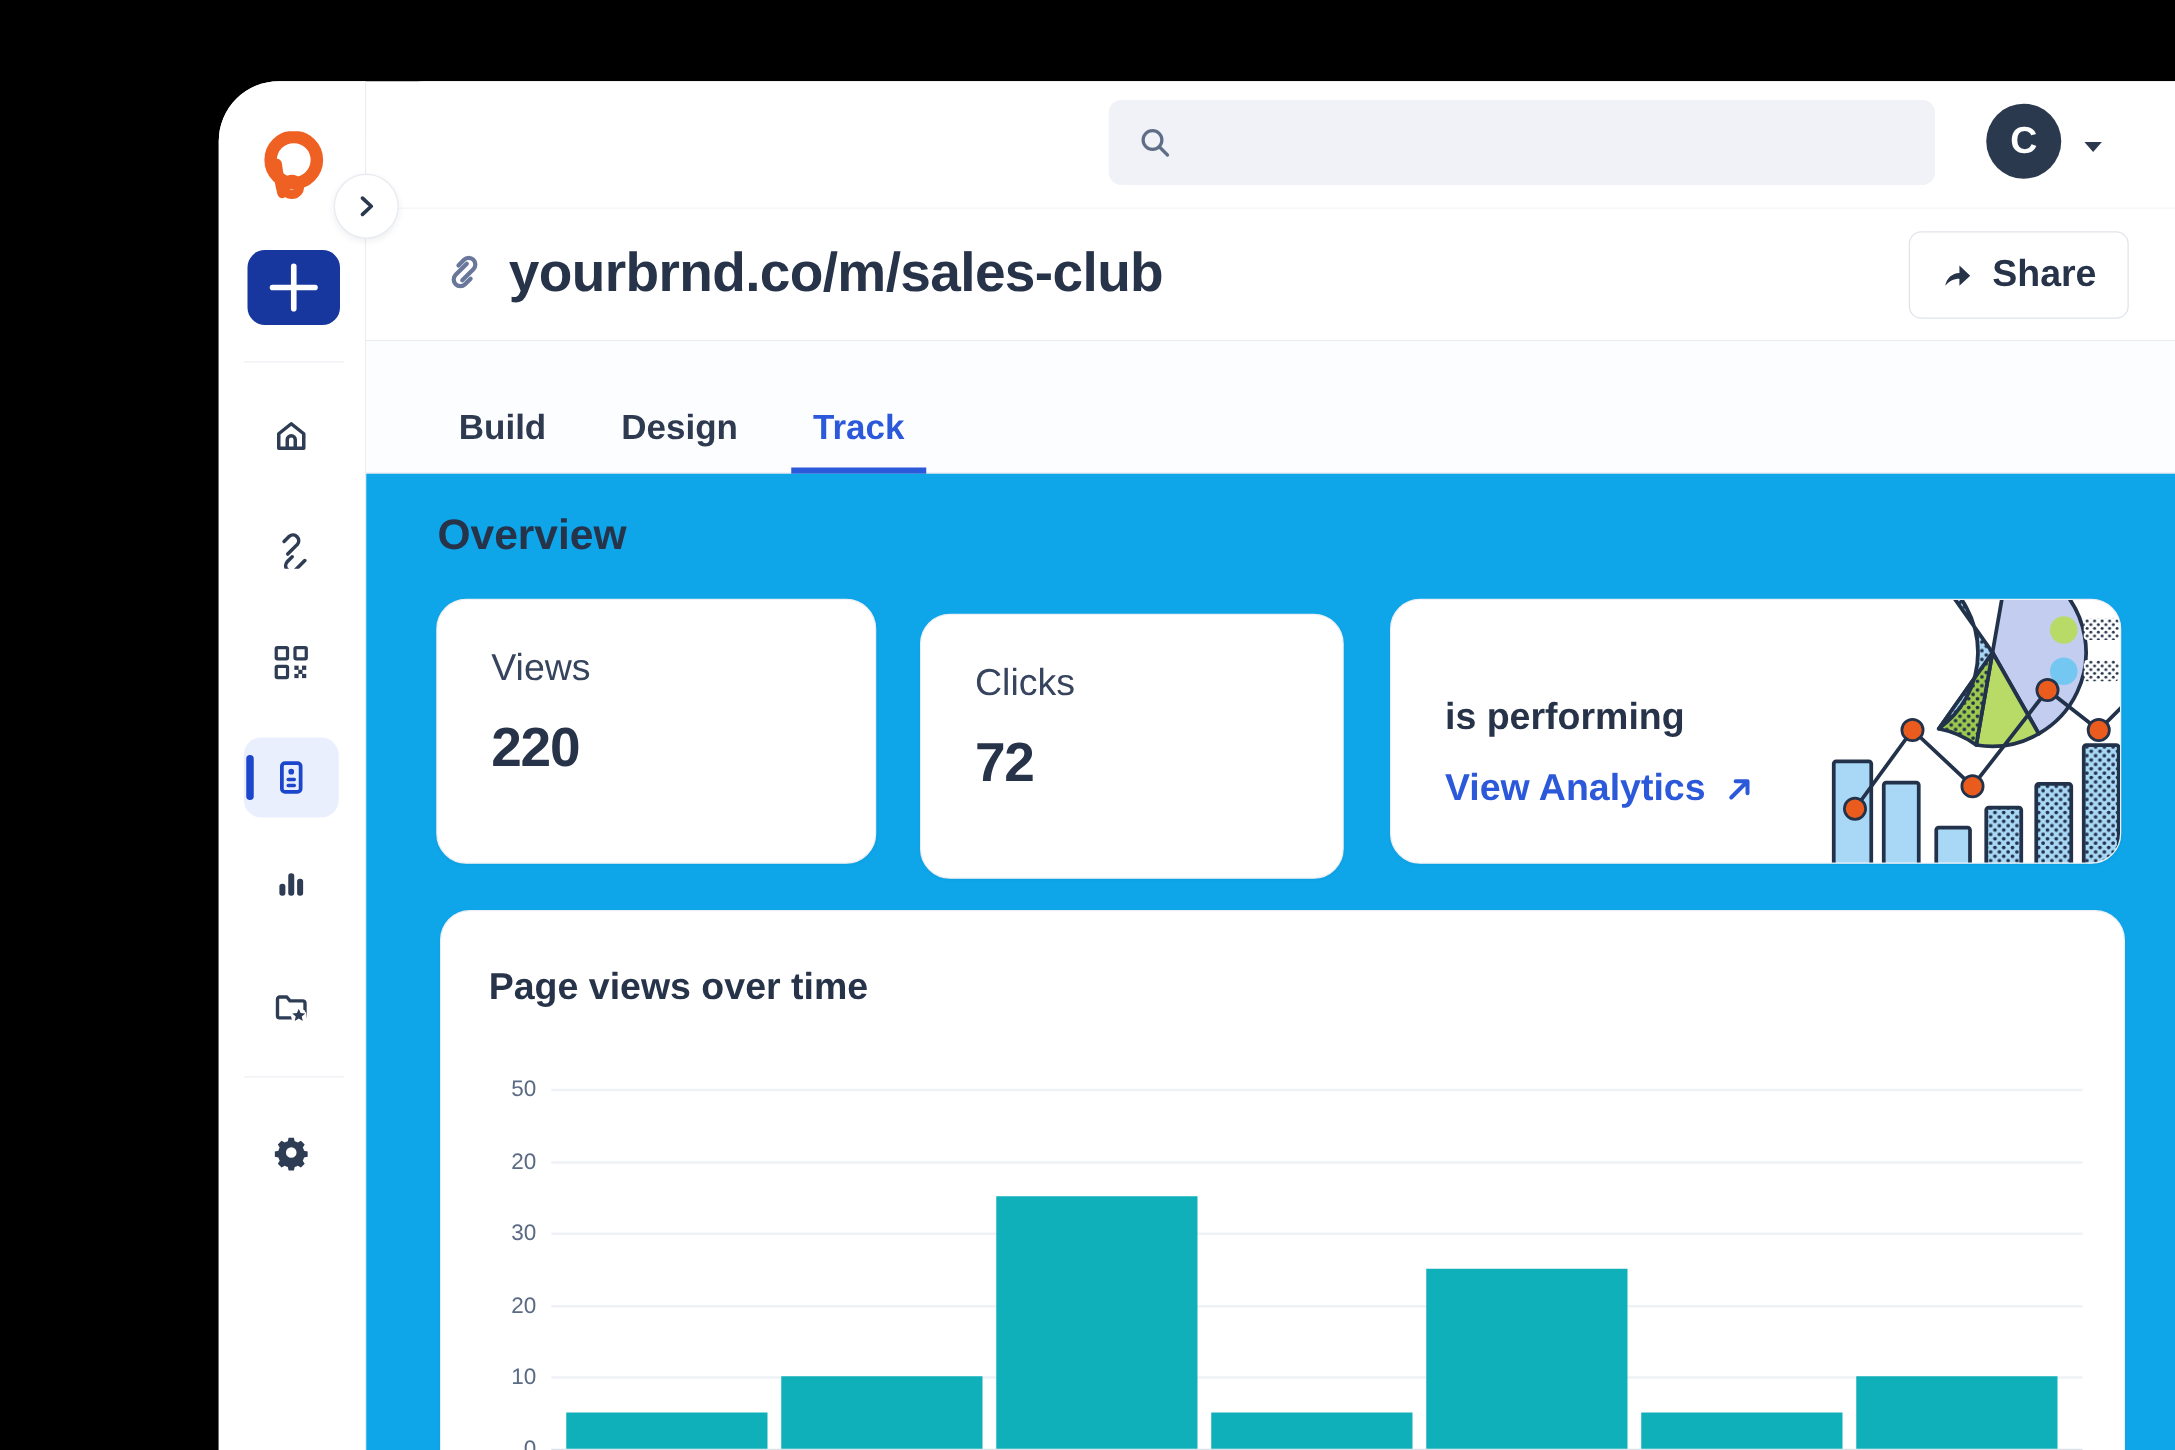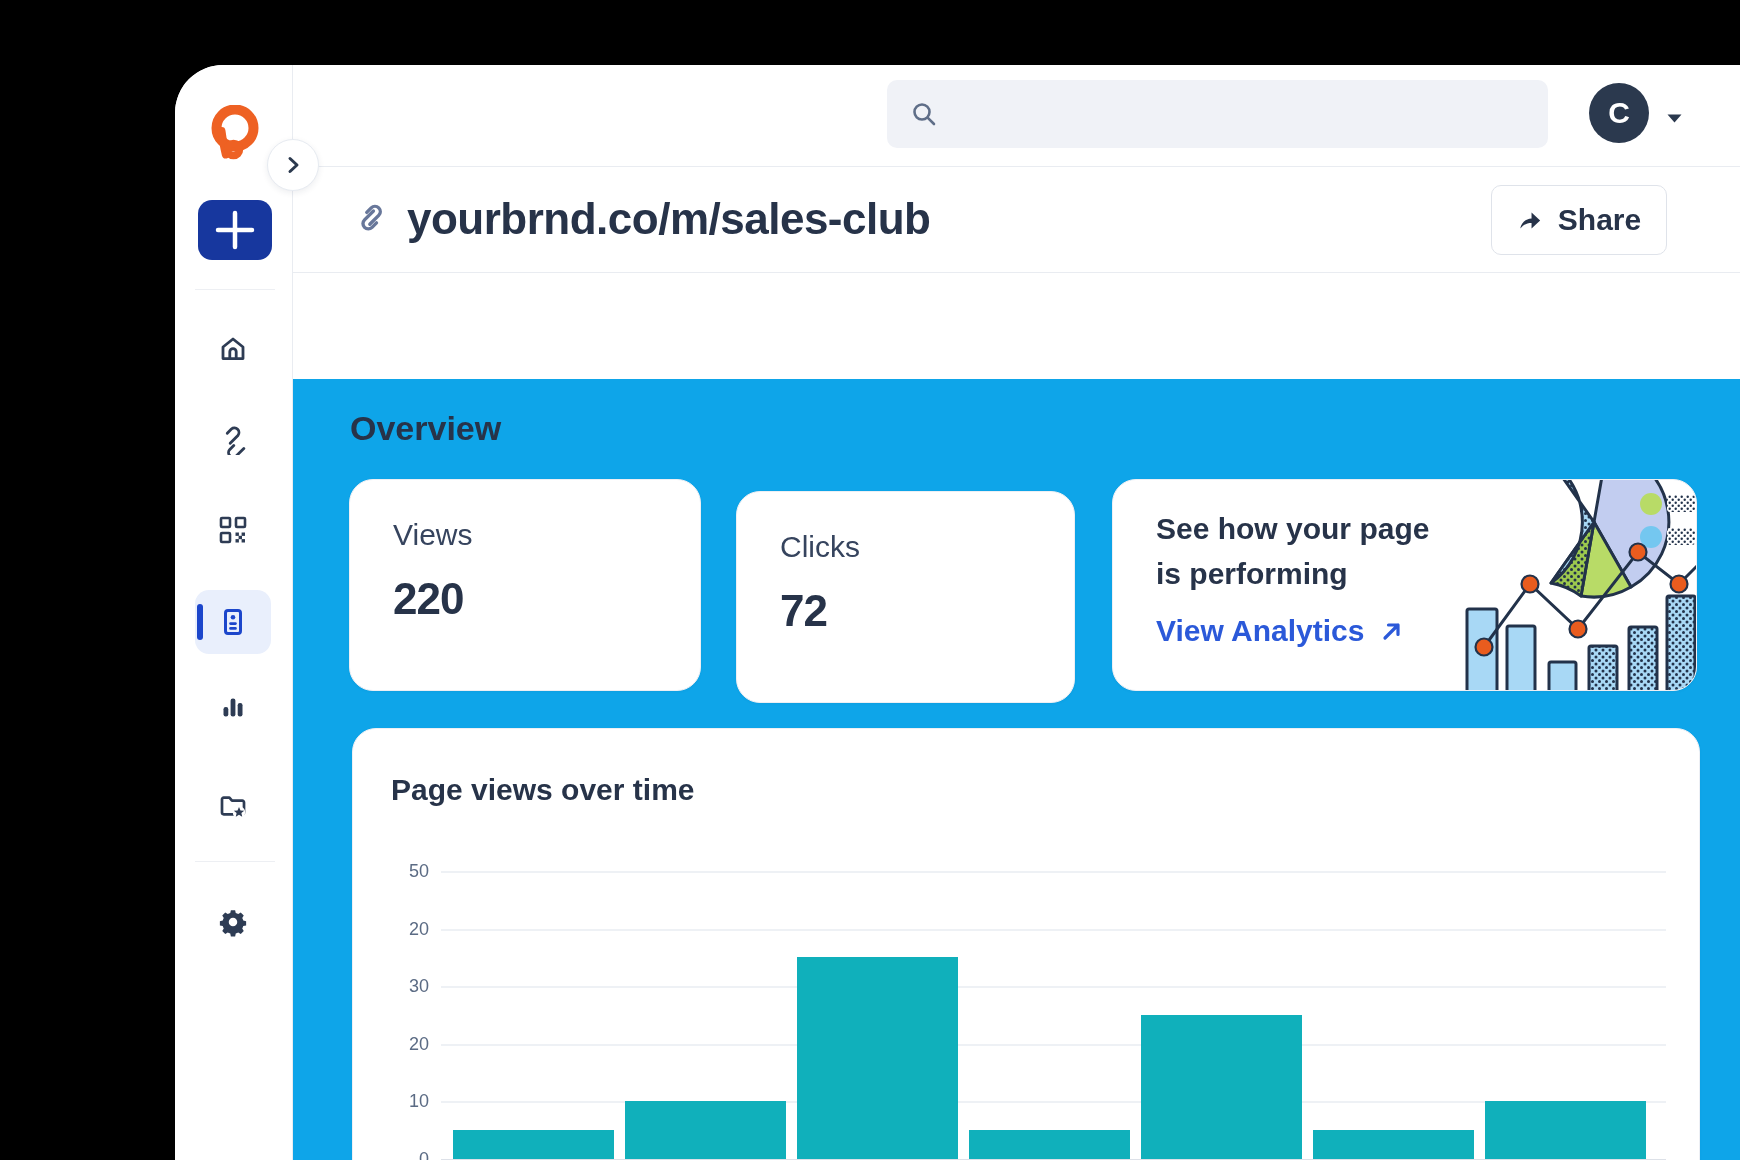--- a/index.html
+++ b/index.html
@@ -40,21 +40,21 @@
   .avatar{ position:absolute; left:1296px; top:18px; width:60px; height:60px; border-radius:50%;
            background:#2b394e; color:#fff; font-size:30px; font-weight:700;
            display:flex; align-items:center; justify-content:center; cursor:pointer;}
   .caret{ position:absolute; left:1374px; top:44px; cursor:pointer; }
 
   .urlrow{ position:absolute; left:0; top:102px; right:0; height:106px; background:#fff;
            border-bottom:1px solid var(--line); }
   .url-link-icon{ position:absolute; left:62px; top:34px; }
   .url-text{ position:absolute; left:114px; top:27px; font-size:44px; font-weight:700;
              color:var(--ink-dark); letter-spacing:-0.5px;}
-  .share-btn{ position:absolute; left:1198px; top:18px; width:176px; height:70px; background:#fff;
+  .share-btn{ position:absolute; left:1234px; top:18px; width:176px; height:70px; background:#fff;
               border:1px solid #dfe3ea; border-radius:10px; display:flex; align-items:center;
               justify-content:center; gap:13px; cursor:pointer; }
   .share-btn span{ font-size:30px; font-weight:700; color:var(--ink-dark); }
 
   .tabstrip{ position:absolute; left:0; top:208px; right:0; height:106px; background:#fcfdfe;
              border-bottom:1px solid #e3e7ed; display:flex; align-items:flex-end;
              padding:0 0 20px 74px; gap:60px; }
   .tab{ font-size:28px; font-weight:600; color:#2e3a50; cursor:pointer; position:relative;
         background:none; border:none; font-family:"Liberation Sans",sans-serif;}
   .tab.active{ color:var(--accent); font-weight:700; }
@@ -209,37 +209,42 @@
       </span>
       <h1 class="url-text">yourbrnd.co/m/sales-club</h1>
       <button class="share-btn">
         <svg width="28" height="28" viewBox="0 0 26 26">
           <path d="M3 21 c1.1-5.8 5-9.2 10.5-9.5 V6 L21.5 13.5 13.5 21 v-5.3 c-4.4 0-7.7 1.6-10.5 5.3z" fill="#273349"></path>
         </svg>
         <span>Share</span>
       </button>
     </section>
 
+    <nav class="tabstrip">
+      <button class="tab">Build</button>
+      <button class="tab">Design</button>
+      <button class="tab active">Track</button>
+    </nav>
 
     <div class="content">
       <h2 class="overview-title">Overview</h2>
 
       <div class="card stat-card-1">
         <div class="stat-label">Views</div>
         <div class="stat-value">220</div>
       </div>
 
       <div class="card stat-card-2">
         <div class="stat-label">Clicks</div>
         <div class="stat-value">72</div>
       </div>
 
       <div class="card promo-card">
         <div class="promo-title">
-          <span>See how your page</span><br><span>is performing</span>
+          <br><span>is performing</span>
         </div>
         <button class="promo-cta">
           <span>View Analytics</span>
           <svg width="24" height="24" viewBox="0 0 24 24">
             <path d="M5 19 L18 6 M8.5 6 H18 V15.5" fill="none" stroke="#2b59d9" stroke-width="3.2" stroke-linecap="round" stroke-linejoin="round"></path>
           </svg>
         </button>
         <svg class="illus" viewBox="0 0 235 212">
           <defs>
             <pattern id="htb" width="7" height="7" patternUnits="userSpaceOnUse">

